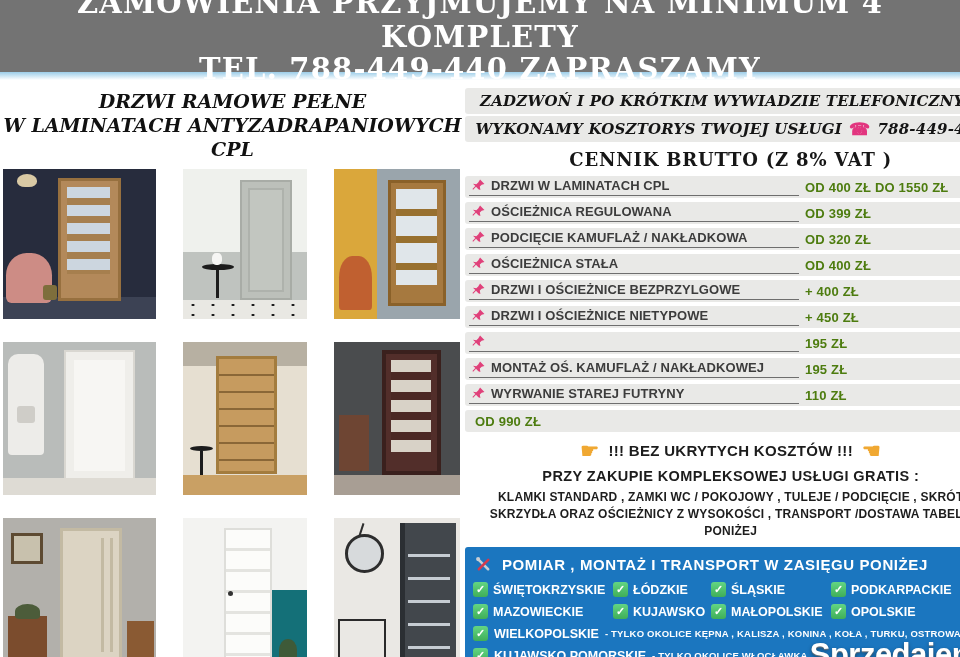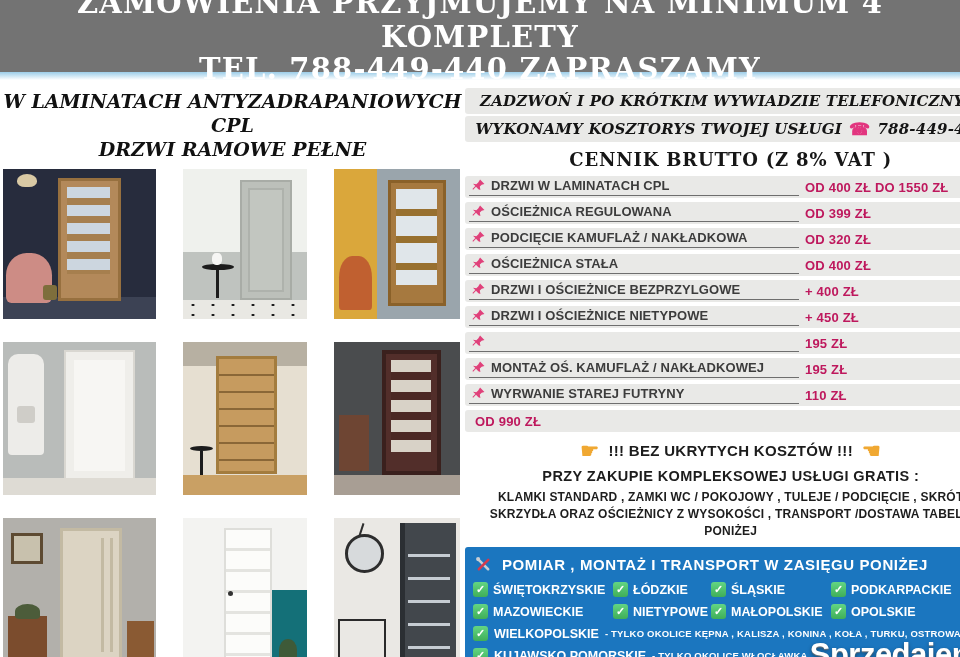--- a/index.html
+++ b/index.html
@@ -105,21 +105,21 @@
   .phone-glyph{color:#e2357f;font-style:normal;font-size:17px;line-height:1;}
 
   .cennik-title{text-align:center;font-family:"DejaVu Serif",serif;font-weight:bold;
                 font-size:18px;letter-spacing:.8px;color:#161616;margin:7px 0 6px;}
 
   .price-row{background:#e9e9e7;border-radius:3px;height:22px;margin-bottom:4px;
              display:flex;align-items:center;padding:0 6px 0 4px;box-sizing:border-box;}
   .price-left{width:330px;flex:none;align-self:stretch;display:flex;align-items:center;gap:5px;
               border-bottom:1.4px solid #6e6e6e;margin-bottom:2px;}
   .price-label{font-size:13px;font-weight:bold;color:#3c3c3c;letter-spacing:.1px;white-space:nowrap;}
-  .price-value{font-size:13px;font-weight:bold;color:#be185d;letter-spacing:.2px;white-space:nowrap;padding-left:6px;}
+  .price-value{font-size:13px;font-weight:bold;color:#4d7c0f;letter-spacing:.2px;white-space:nowrap;padding-left:6px;}
   .pin{flex:none;margin-left:2px;}
 
   .no-hidden{margin-top:8px;display:flex;justify-content:center;align-items:center;gap:9px;
              font-size:15px;font-weight:bold;color:#1c1c1c;letter-spacing:.3px;}
   .hand{color:#f0a832;font-size:21px;line-height:1;}
 
   .gratis-title{margin-top:7px;text-align:center;font-size:14.5px;font-weight:bold;color:#1c1c1c;letter-spacing:.4px;}
   .gratis-line{text-align:center;font-size:12px;font-weight:bold;color:#1d1d1d;line-height:17px;letter-spacing:.2px;}
   .gratis-lines{margin-top:5px;}
 
@@ -149,22 +149,22 @@
   <div class="banner">
     <div>ZAMÓWIENIA PRZYJMUJEMY NA MINIMUM 4 KOMPLETY</div>
     <div>TEL. 788-449-440 ZAPRASZAMY</div>
   </div>
   <div class="banner-divider"></div>
 
   <div class="content">
 
     <div class="left-col">
       <div class="left-heading">
+        <div>DRZWI RAMOWE PEŁNE</div>
         <div>W LAMINATACH ANTYZADRAPANIOWYCH CPL</div>
-        <div>DRZWI RAMOWE PEŁNE</div>
       </div>
 
       <div class="photo-grid">
         <div class="ph p1" aria-label="oak door with five glass slats in dark navy lounge with pink armchair">
           <i class="floor"></i>
           <i class="door"></i>
           <i class="glass"></i>
           <i class="chair"></i>
           <i class="lamp"></i>
           <i class="stool"></i>
@@ -381,21 +381,21 @@
     <span>PODKARPACKIE</span>
   </div>
 
   <div class="region">
     <span class="chk">✓</span>
     <span>MAZOWIECKIE</span>
   </div>
 
   <div class="region">
     <span class="chk">✓</span>
-    <span>NIETYPOWE</span>
+    <span>KUJAWSKO</span>
   </div>
 
   <div class="region">
     <span class="chk">✓</span>
     <span>MAŁOPOLSKIE</span>
   </div>
 
   <div class="region">
     <span class="chk">✓</span>
     <span>OPOLSKIE</span>

